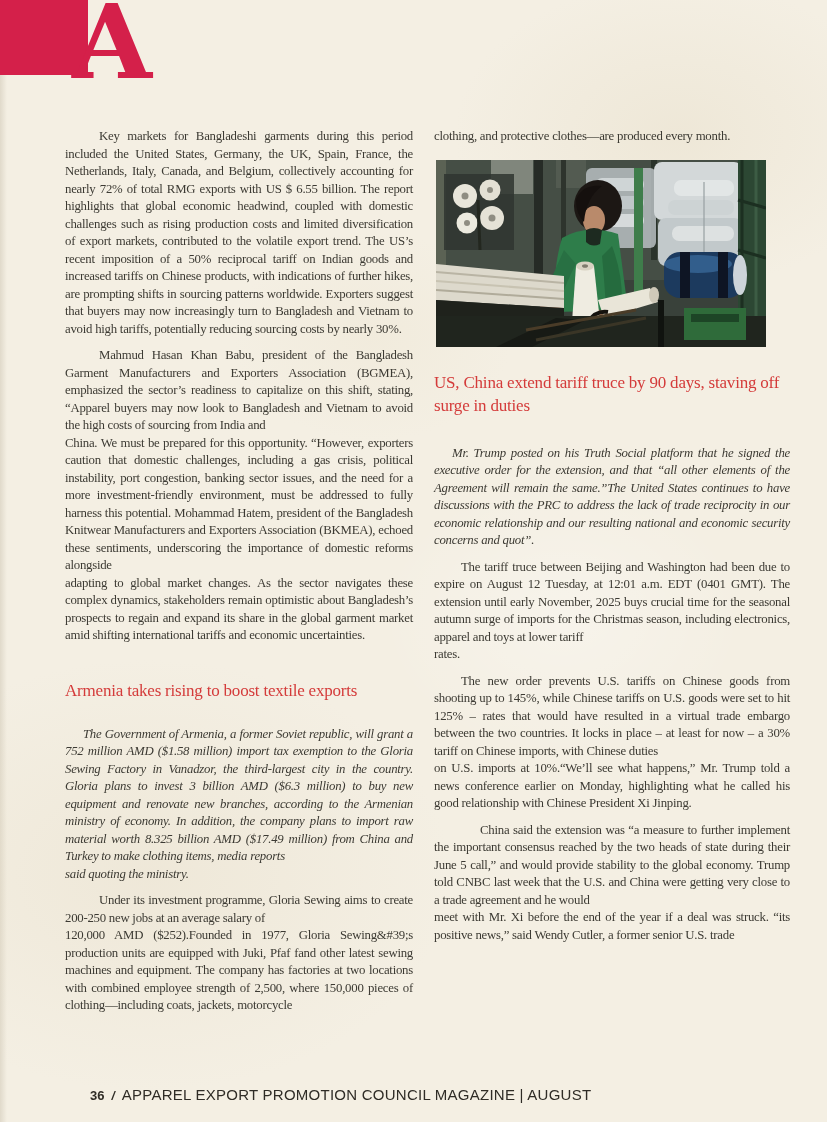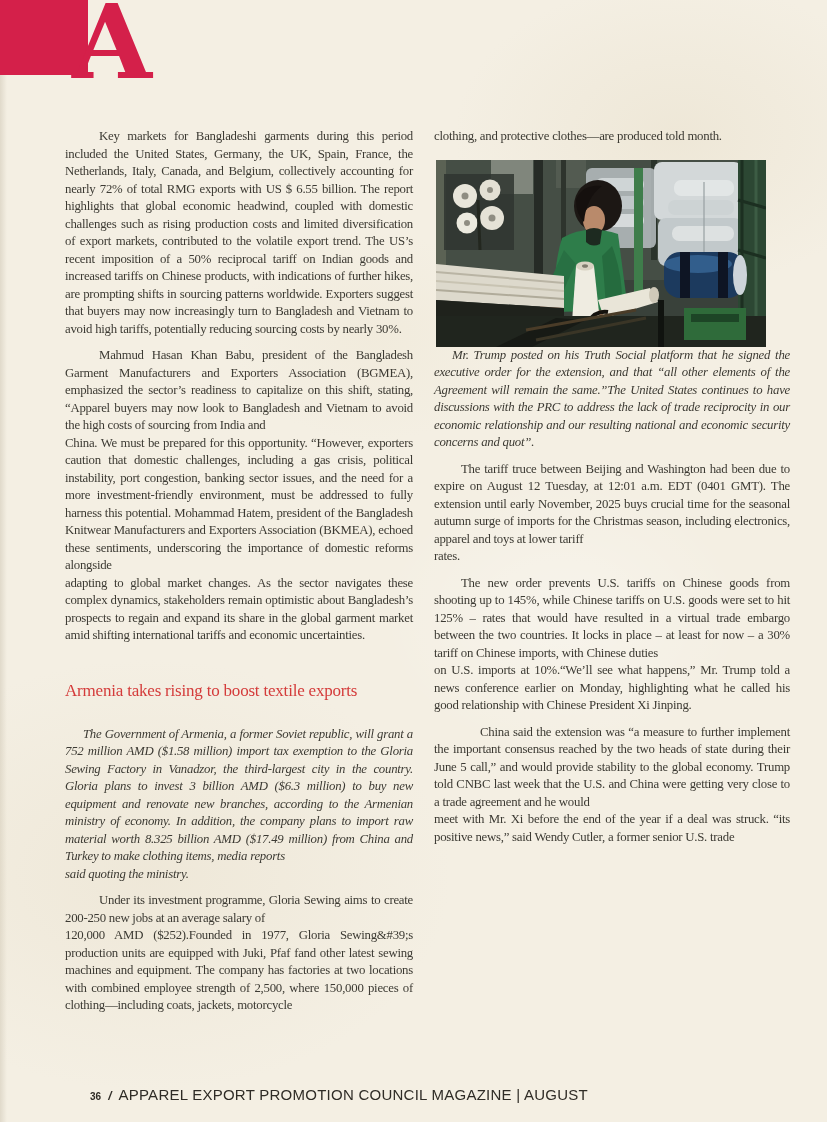--- a/index.html
+++ b/index.html
@@ -46,21 +46,21 @@
     display:block;
     margin:14px 0 0 2px;
   }
   .footer{
     position:absolute;
     left:90px;top:1086px;
     display:flex;align-items:baseline;gap:7px;
     color:#2f2c26;
     font-family:"Liberation Sans","DejaVu Sans",sans-serif;
   }
-  .footer .pnum{font-size:10px;font-weight:bold;letter-spacing:0;}
+  .footer .pnum{font-size:13px;font-weight:bold;letter-spacing:0;}
   .footer .slash{font-size:12px;font-weight:bold;font-style:italic;}
   .footer .ftitle{font-size:15px;font-weight:normal;letter-spacing:0.25px;}
 </style>
 </head>
 <body>
 
 <div class="page">
 
   <svg class="logo" width="170" height="86" viewBox="0 0 170 86">
     <rect x="0" y="0" width="88" height="75" fill="#d4204a"></rect>
@@ -73,21 +73,21 @@
 China. We must be prepared for this opportunity. “However, exporters caution that domestic challenges, including a gas crisis, political instability, port congestion, banking sector issues, and the need for a more investment-friendly environment, must be addressed to fully harness this potential. Mohammad Hatem, president of the Bangladesh Knitwear Manufacturers and Exporters Association (BKMEA), echoed these sentiments, underscoring the importance of domestic reforms alongside
 adapting to global market changes. As the sector navigates these complex dynamics, stakeholders remain optimistic about Bangladesh’s prospects to regain and expand its share in the global garment market amid shifting international tariffs and economic uncertainties.</p>
     <h2 class="red-head">Armenia takes rising to boost textile exports</h2>
     <p class="ind-1">The Government of Armenia, a former Soviet republic, will grant a 752 million AMD ($1.58 million) import tax exemption to the Gloria Sewing Factory in Vanadzor, the third-largest city in the country. Gloria plans to invest 3 billion AMD ($6.3 million) to buy new equipment and renovate new branches, according to the Armenian ministry of economy. In addition, the company plans to import raw material worth 8.325 billion AMD ($17.49 million) from China and Turkey to make clothing items, media reports
 said quoting the ministry.</p>
     <p class="ind-3">Under its investment programme, Gloria Sewing aims to create 200-250 new jobs at an average salary of
 120,000 AMD ($252).Founded in 1977, Gloria Sewing&amp;#39;s production units are equipped with Juki, Pfaf fand other latest sewing machines and equipment. The company has factories at two locations with combined employee strength of 2,500, where 150,000 pieces of clothing—including coats, jackets, motorcycle</p>
   </div>
 
   <div class="col col-right">
-    <p>clothing, and protective clothes—are produced told month.</p>
+    <p>clothing, and protective clothes—are produced every month.</p>
 
     <svg class="photo" width="330" height="187" viewBox="0 0 330 187">
       <rect width="330" height="187" fill="#39413a"></rect>
 
       <g>
         <rect x="0" y="0" width="330" height="120" fill="#454e45"></rect>
         <rect x="55" y="0" width="42" height="34" fill="#8e958a" opacity="0.8"></rect>
         <rect x="120" y="0" width="30" height="28" fill="#5a6157" opacity="0.7"></rect>
         <rect x="0" y="0" width="10" height="110" fill="#6a705f" opacity="0.6"></rect>
         <rect x="98" y="0" width="9" height="120" fill="#262b26"></rect>
@@ -172,20 +172,22 @@
         <rect x="0" y="156" width="330" height="31" fill="#20251e"></rect>
         <polygon points="60,187 120,158 150,160 96,187" fill="#171a15"></polygon>
         <line x1="90" y1="170" x2="200" y2="150" stroke="#4a3c28" stroke-width="3"></line>
         <line x1="100" y1="180" x2="210" y2="158" stroke="#3a3526" stroke-width="3"></line>
         <rect x="248" y="148" width="62" height="32" fill="#2f6b3a"></rect>
         <rect x="255" y="154" width="48" height="8" fill="#1d4526"></rect>
         <line x1="225" y1="140" x2="225" y2="187" stroke="#10130f" stroke-width="6"></line>
       </g>
     </svg>
 
+    <h2 class="red-head">US, China extend tariff truce by 90 days, staving off
+surge in duties</h2>
     <p class="ind-1">Mr. Trump posted on his Truth Social platform that he signed the executive order for the extension, and that “all other elements of the Agreement will remain the same.”The United States continues to have discussions with the PRC to address the lack of trade reciprocity in our economic relationship and our resulting national and economic security concerns and quot”.</p>
     <p class="ind-2">The tariff truce between Beijing and Washington had been due to expire on August 12 Tuesday, at 12:01 a.m. EDT (0401 GMT). The extension until early November, 2025 buys crucial time for the seasonal autumn surge of imports for the Christmas season, including electronics, apparel and toys at lower tariff
 rates.</p>
     <p class="ind-2">The new order prevents U.S. tariffs on Chinese goods from shooting up to 145%, while Chinese tariffs on U.S. goods were set to hit 125% – rates that would have resulted in a virtual trade embargo between the two countries. It locks in place – at least for now – a 30% tariff on Chinese imports, with Chinese duties
 on U.S. imports at 10%.“We’ll see what happens,” Mr. Trump told a news conference earlier on Monday, highlighting what he called his good relationship with Chinese President Xi Jinping.</p>
     <p class="ind-4">China said the extension was “a measure to further implement the important consensus reached by the two heads of state during their June 5 call,” and would provide stability to the global economy. Trump told CNBC last week that the U.S. and China were getting very close to a trade agreement and he would
 meet with Mr. Xi before the end of the year if a deal was struck. “its positive news,” said Wendy Cutler, a former senior U.S. trade</p>
   </div>
 
   <div class="footer">

